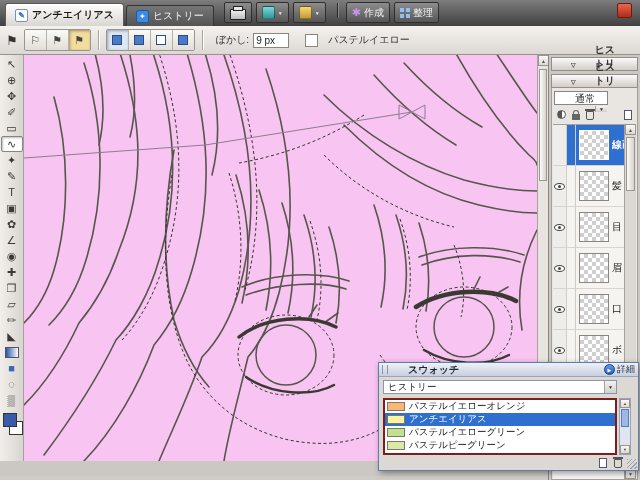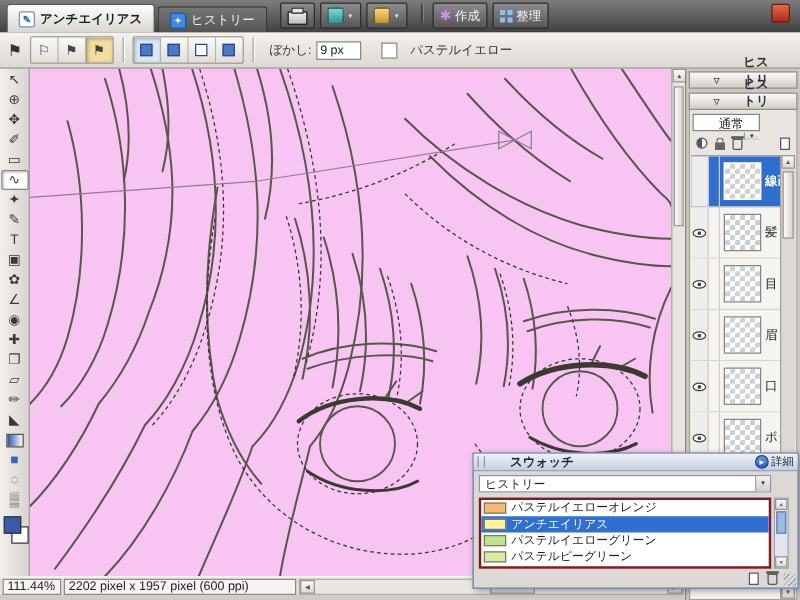--- a/index.html
+++ b/index.html
@@ -343,33 +343,20 @@
   <div class="vscroll" data-name="canvas-vertical-scrollbar">
     <div class="sbtn vs-up" data-name="scroll-up-button">
         <span data-name="scroll-up-icon">▲</span>
       </div>
     <div class="vthumb" data-name="vertical-scroll-thumb"></div>
     <div class="sbtn vs-dn" data-name="scroll-down-button">
         <span data-name="scroll-down-icon">▼</span>
       </div>
   </div>
 
-  <div class="statusbar" data-name="status-bar">
-    <span class="sunken zoombox" data-name="zoom-level-field">111.44%</span>
-    <span class="sunken infobox" data-name="document-info">2202 pixel x 1957 pixel (600 ppi)</span>
-    <div class="hscroll" data-name="canvas-horizontal-scrollbar">
-      <div class="sbtn hs-l" data-name="scroll-left-button">
-          <span data-name="scroll-left-icon">◀</span>
-        </div>
-      <div class="hthumb" data-name="horizontal-scroll-thumb"></div>
-      <div class="sbtn hs-r" data-name="scroll-right-button">
-          <span data-name="scroll-right-icon">▶</span>
-        </div>
-    </div>
-  </div>
   <div class="bottomstrip" data-name="window-edge"></div>
 
   <div class="rpanel" data-name="palette-bin">
     <div class="phead" style="top:2px;" data-name="history-panel-header">
       <span class="ptri" data-name="collapse-triangle-icon">▽</span>
       <span data-name="history-panel-title">ヒストリー</span>
     </div>
     <div class="phead" style="top:19px;" data-name="layers-panel-header">
       <span class="ptri" data-name="collapse-triangle-icon">▽</span>
       <span data-name="layers-panel-title">ヒストリー</span>

